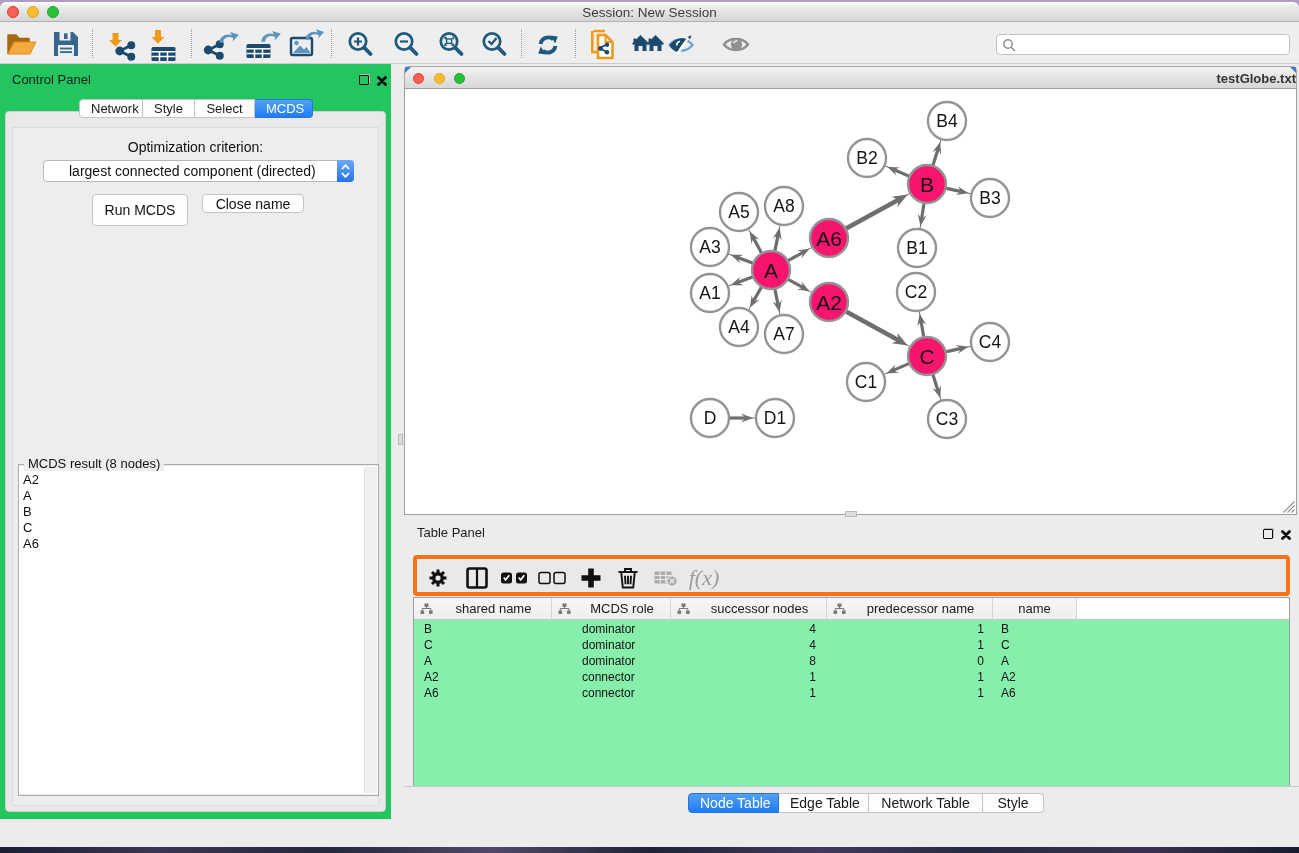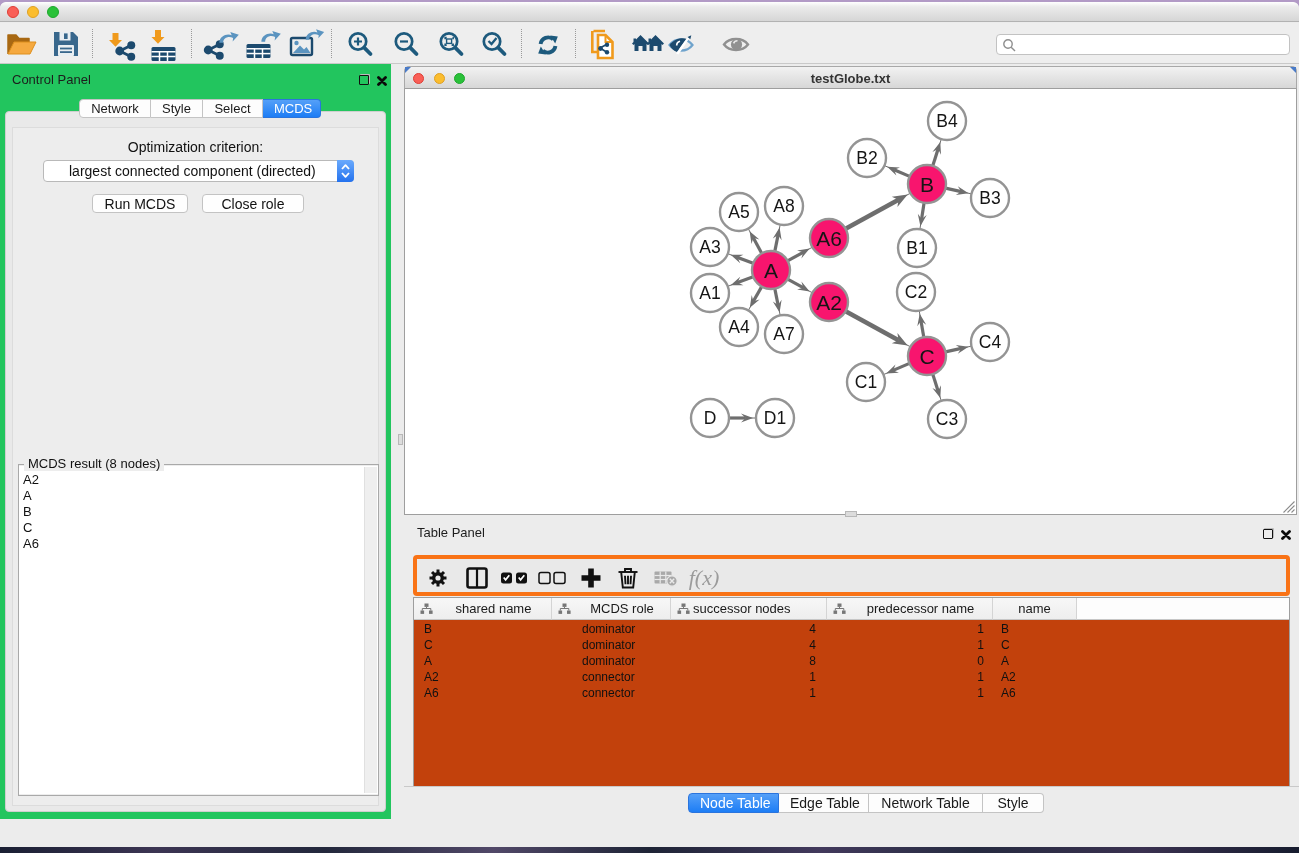--- a/index.html
+++ b/index.html
@@ -35,38 +35,39 @@
   .tab.first { border-left:1px solid #c4c4c4; border-radius:4px 0 0 4px; }
   .tab.last { border-radius:0 4px 4px 0; }
   .tab.sel { background:linear-gradient(#55a0f8,#1d7df5); color:#fff; border-color:#2a74dd; }
   button.mac { background:#fefefe; border:1px solid #c3c3c3; border-radius:4px;
       font-family:"Liberation Sans",sans-serif; font-size:14px; color:#111; }
   
   #tablepanel { position:absolute; left:404px; top:520px; width:895px; height:297px; background:#ececec; }
   .ttool { position:absolute; left:9px; top:33px; width:877px; height:41px;
       background:#e9e9e9; border:4px solid #f97316; border-radius:4px; }
   #ntable { position:absolute; left:9px; top:75px; width:877px; height:190px;
-      background:#c2410c; border:1px solid #9e9e9e; }
+      background:#86efac; border:1px solid #9e9e9e; }
   .th { position:absolute; top:0; height:22px; background:linear-gradient(#f7f7f7,#eeeeee);
       border-right:1px solid #d4d4d4; border-bottom:1px solid #c6c6c6; font-size:13px; color:#1a1a1a; }
   .tcell { position:absolute; font-size:12px; color:#111; height:16px; line-height:16px; }
   
   #status { position:absolute; left:0; top:817px; width:1299px; height:30px;
       background:#ededed; border-top:1px solid #c3c3c3; }
   #darkstrip { position:absolute; left:0; top:847px; width:1299px; height:6px;
       background:linear-gradient(90deg,#1a1f33,#3c3553 12%,#23283c 25%,#514868 38%,#1e2436 50%,#42395c 63%,#262b40 75%,#3a3150 88%,#161c2e); }
 </style>
 </head>
 <body>
 <div id="app" style="transform:translateZ(0);">
 
   <div id="titlebar">
     <div class="tl" style="left:7px; background:#f95f57; border:1px solid #de3e36;"></div>
     <div class="tl" style="left:27px; background:#fbbd2e; border:1px solid #dfa023;"></div>
     <div class="tl" style="left:47px; background:#2ac139; border:1px solid #1ea72c;"></div>
+    <div class="title">Session: New Session</div>
   </div>
 
   <div id="toolbar">
     <div class="sep" style="left:92px"></div>
     <div class="sep" style="left:191px"></div>
     <div class="sep" style="left:331px"></div>
     <div class="sep" style="left:521px"></div>
     <div class="sep" style="left:575px"></div>
     <svg class="abs" style="left:0;top:0" width="770" height="41" viewBox="0 0 770 41">
         <g transform="translate(22,21)">
@@ -217,51 +218,51 @@
   <div id="ctrl">
     <div class="paneltitle abs" style="left:12px; top:8px;">Control Panel</div>
     <div class="abs" style="left:359px; top:11px; width:10px; height:10px; border:1.8px solid #111; border-radius:1px; box-shadow:1px -1px 0 #bbb;"></div>
     <svg class="abs" style="left:377px; top:12px" width="10" height="10" viewBox="0 0 10 10">
       <path d="M1.5 1.5 L8.5 8.5 M8.5 1.5 L1.5 8.5" stroke="#0a0a0a" stroke-width="2.8" stroke-linecap="round"></path>
     </svg>
     <div class="tabwrap">
         <div class="inner"></div>
       </div>
     <div class="tabs" style="left:79px; top:35px;">
-      <div class="tab first" style="width:72px">Network</div>
+      <div class="tab first" style="width:64px">Network</div>
       <div class="tab" style="width:52px">Style</div>
       <div class="tab" style="width:60px">Select</div>
       <div class="tab last sel" style="width:58px">MCDS</div>
     </div>
     <div class="abs" style="left:0; top:75px; width:391px; text-align:center; font-size:14px; color:#111;">Optimization criterion:</div>
     <div class="abs" style="left:43px; top:96px; width:311px; height:22px; background:#fff; border:1px solid #b9b9b9; border-radius:4px;">
       <div class="abs" style="left:13px; right:22px; top:2px; text-align:left; font-size:14px; color:#111;padding-left:12px;">largest connected component (directed)</div>
       <div class="abs" style="right:-1px; top:-1px; width:17px; height:22px; background:linear-gradient(#6aaafd,#2472ee); border-radius:0 4px 4px 0;">
         <svg width="17" height="22" viewBox="0 0 17 22">
           <path d="M5 9 L8.5 5.2 L12 9" fill="none" stroke="#fff" stroke-width="1.8" stroke-linejoin="round"></path>
           <path d="M5 13 L8.5 16.8 L12 13" fill="none" stroke="#fff" stroke-width="1.8" stroke-linejoin="round"></path>
         </svg>
       </div>
     </div>
-    <button class="mac abs" style="left:92px; top:130px; width:96px; height:19px;">Run MCDS</button>
-    <button class="mac abs" style="left:202px; top:130px; width:102px; height:19px;">Close role</button>
+    <button class="mac abs" style="left:92px; top:130px; width:96px; height:32px;">Run MCDS</button>
+    <button class="mac abs" style="left:202px; top:130px; width:102px; height:19px;">Close name</button>
     <div class="abs" style="left:18px; top:400px; width:361px; height:332px; border:1px solid #a9a9a9;"></div>
     <div class="abs" style="left:19px; top:402px; width:359px; height:328px; background:#fff;">
       <div style="font-size:13px; color:#111; line-height:16px; padding:6px 0 0 4px;">A2<br>A<br>B<br>C<br>A6</div>
       <div class="abs" style="right:1px; top:1px; width:13px; height:326px; background:#efefef; border-left:1px solid #e0e0e0;"></div>
     </div>
     <div class="abs" style="left:24px; top:393px; height:14px; line-height:14px; background:#ededed; padding:0 4px; font-size:13px; color:#111;">MCDS result (8 nodes)</div>
   </div>
 
   <div id="netwin" class="abs" style="left:404px; top:64px; width:893px; height:449px;">
     <div class="abs" style="left:0; top:0; width:893px; height:23px; background:linear-gradient(#f2f2f2,#d7d7d7); border:1px solid #a8a8a8; border-bottom:1px solid #9e9e9e; border-radius:5px 5px 0 0;">
       <div class="tl" style="left:8px; top:6px; width:11px; height:11px; background:#f95f57; border:1px solid #de3e36;"></div>
       <div class="tl" style="left:29px; top:6px; width:11px; height:11px; background:#fbbd2e; border:1px solid #dfa023;"></div>
       <div class="tl" style="left:49px; top:6px; width:11px; height:11px; background:#2ac139; border:1px solid #1ea72c;"></div>
-      <div class="abs" style="left:0; right:0; top:4px; text-align:center; font-size:13px; font-weight:bold; color:#333;">testGlobe.txt</div>
+      <div class="abs" style="left:0; right:0; top:4px; text-align:right; font-size:13px; font-weight:bold; color:#333;">testGlobe.txt</div>
       <svg class="abs" style="left:0; top:0" width="6" height="6">
           <path d="M0 0 L6 0 L0 6 Z" fill="#4a7bc8"></path>
         </svg>
       <svg class="abs" style="right:0; top:0" width="6" height="6">
           <path d="M0 0 L6 0 L6 6 Z" fill="#4a7bc8"></path>
         </svg>
     </div>
     <div class="abs" style="left:0; top:23px; width:893px; height:426px; background:#fff; border:1px solid #9e9e9e; border-top:none;">
       <svg id="graph" width="892" height="421" viewBox="0 0 892 421" font-family="Liberation Sans, sans-serif">
           <line x1="356.8" y1="164.4" x2="343.2" y2="139.6" stroke="#6e6e6e" stroke-width="1"></line>
@@ -459,21 +460,21 @@
           </svg>
 <div style="position:absolute;left:22px;right:0;top:3px;text-align:center;">MCDS role</div>
         </div>
 <div class="th" style="left:257px; width:156px;">
 <svg style="position:absolute;left:6px;top:5px" width="13" height="12" viewBox="0 0 13 12">
             <rect x="4.5" y="0.5" width="4" height="3.4" fill="#777"></rect>
             <rect x="0.5" y="7.5" width="3.6" height="3.4" fill="#777"></rect>
             <rect x="9" y="7.5" width="3.6" height="3.4" fill="#777"></rect>
             <path d="M2.3 7.5 L2.3 5.5 L10.8 5.5 L10.8 7.5 M6.5 3.9 L6.5 5.5" fill="none" stroke="#777" stroke-width="1"></path>
           </svg>
-<div style="position:absolute;left:22px;right:0;top:3px;text-align:left;">successor nodes</div>
+<div style="position:absolute;left:22px;right:0;top:3px;text-align:center;">successor nodes</div>
         </div>
 <div class="th" style="left:413px; width:166px;">
 <svg style="position:absolute;left:6px;top:5px" width="13" height="12" viewBox="0 0 13 12">
             <rect x="4.5" y="0.5" width="4" height="3.4" fill="#777"></rect>
             <rect x="0.5" y="7.5" width="3.6" height="3.4" fill="#777"></rect>
             <rect x="9" y="7.5" width="3.6" height="3.4" fill="#777"></rect>
             <path d="M2.3 7.5 L2.3 5.5 L10.8 5.5 L10.8 7.5 M6.5 3.9 L6.5 5.5" fill="none" stroke="#777" stroke-width="1"></path>
           </svg>
 <div style="position:absolute;left:22px;right:0;top:3px;text-align:center;">predecessor name</div>
         </div>

